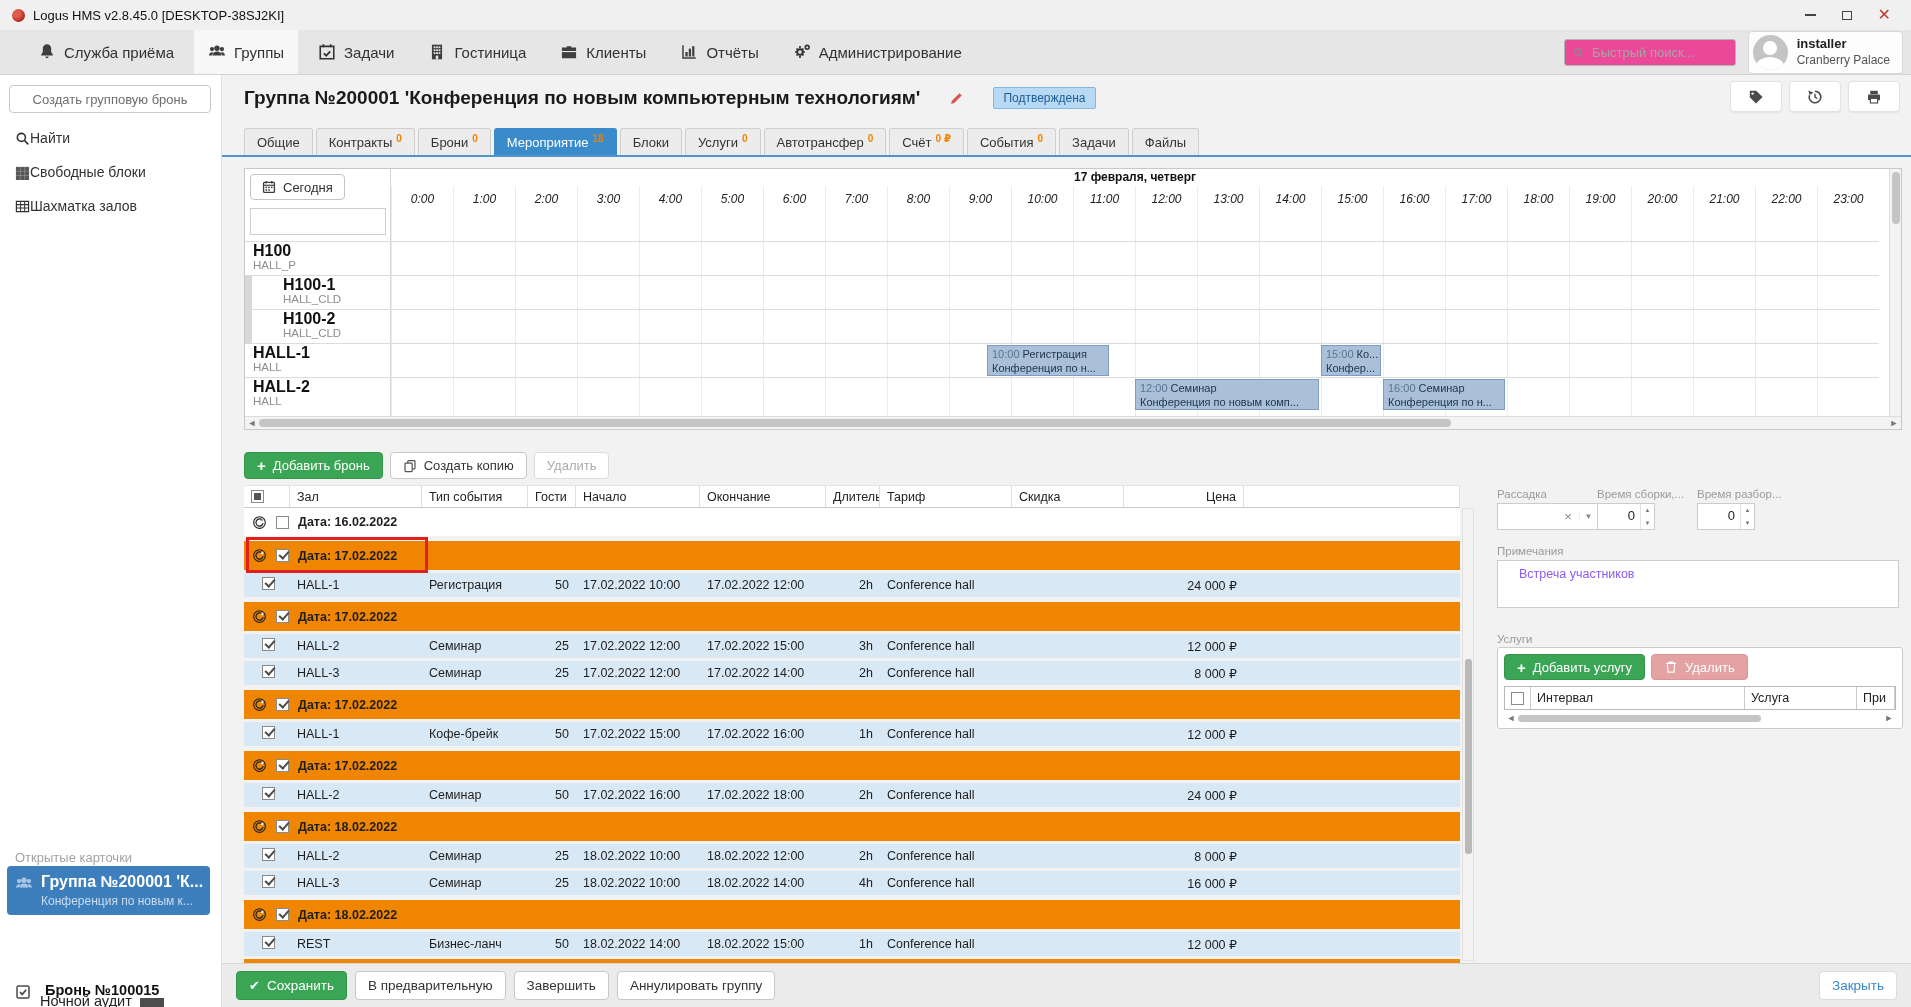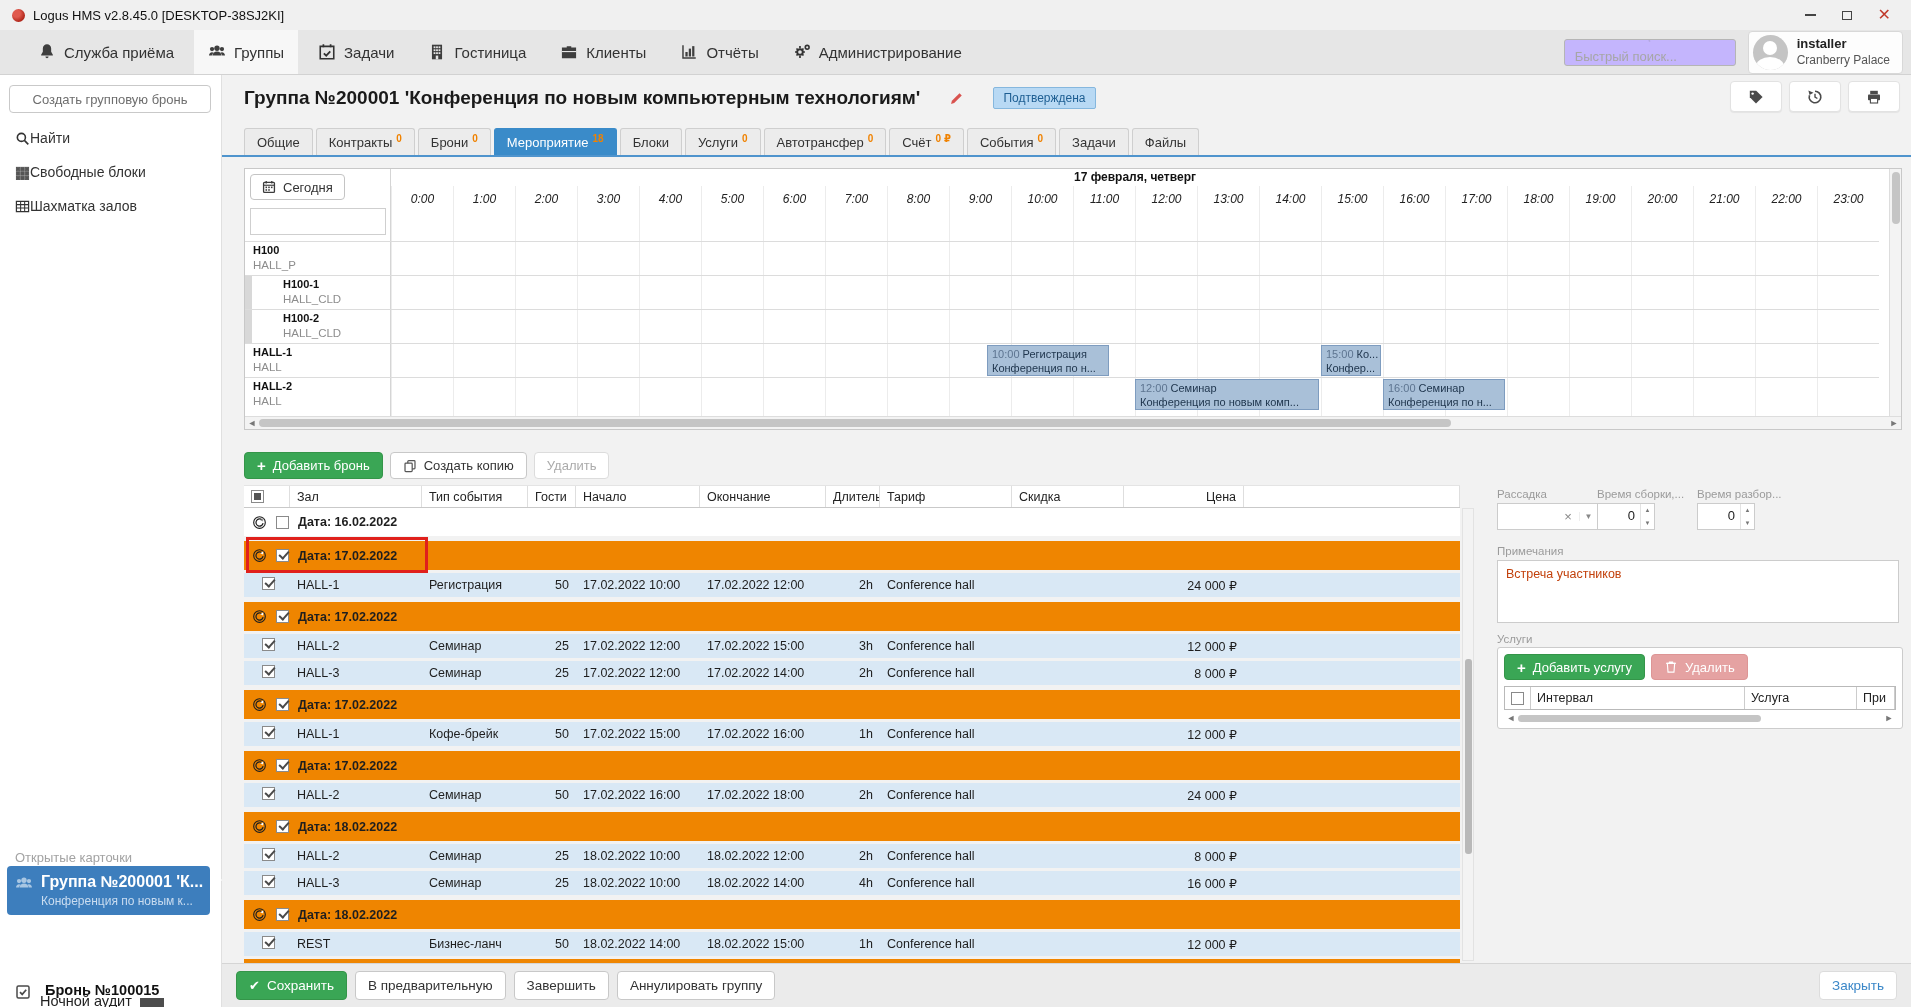--- a/index.html
+++ b/index.html
@@ -21,22 +21,22 @@
   .win-max { width:10px; height:9px; border:1.5px solid #444; }
   .win-close { color:#c0392b; font-size:16px; line-height:1; font-weight:bold; }
   
   .navbar { position:absolute; left:0; top:30px; width:100%; height:45px; background:#e6e6e6;
     border-bottom:1px solid #d2d2d2; display:flex; align-items:center; }
   .nav-items { display:flex; align-items:stretch; height:100%; margin-left:24px; gap:6px; }
   .nav-item { display:flex; align-items:center; gap:8px; padding:0 14px; font-size:15px; color:#333; cursor:pointer; }
   .nav-item.active { background:#f7f7f7; }
   .nav-item svg { width:18px; height:18px; fill:#3e3e3e; }
   .nav-right { margin-left:auto; display:flex; align-items:center; gap:12px; padding-right:8px; }
-  .search-box { width:172px; height:27px; background:#c4b5fd; border:1px solid #b5b5b5; border-radius:3px;
-    display:flex; align-items:center; gap:6px; padding:0 8px;flex-direction:column; }
+  .search-box { width:172px; height:27px; background:#ec4899; border:1px solid #b5b5b5; border-radius:3px;
+    display:flex; align-items:center; gap:6px; padding:0 8px; }
   .search-box svg { width:13px; height:13px; stroke:#8a8a8a; fill:none; }
   .search-box input { border:none; outline:none; background:transparent; width:100%; font-size:13px; color:#333;
     font-family:inherit; }
   .search-box input::placeholder { color:#a6a6a6; }
   .user-card { height:43px; background:#fdfdfd; border:1px solid #d8d8d8; border-radius:4px;
     display:flex; align-items:center; gap:9px; padding:0 12px 0 4px; }
   .avatar { width:35px; height:35px; border-radius:50%; background:#c4c4c4; position:relative; overflow:hidden; }
   .avatar::before { content:""; position:absolute; left:10.5px; top:6px; width:14px; height:14px; border-radius:50%; background:#fff; }
   .avatar::after { content:""; position:absolute; left:3.5px; top:22px; width:28px; height:18px; border-radius:50%; background:#fff; }
   .user-name { font-weight:bold; font-size:13px; color:#222; line-height:1.25; }
@@ -86,21 +86,21 @@
   .tl-day { position:absolute; left:146px; top:1px; width:1488px; height:16px; text-align:center;
     font-weight:bold; font-size:12px; color:#111; }
   .tl-hours { position:absolute; left:146px; top:17px; height:27px; display:flex; }
   .tl-hour { width:62px; text-align:center; line-height:26px; font-size:12px; color:#222;
     border-left:1px solid #e2e2e2;font-style:italic; }
   .tl-grid { position:absolute; left:146px; top:17px; height:232px; display:flex; pointer-events:none; }
   .tl-gridcol { width:62px; height:100%; border-left:1px solid #ececec; }
   .tl-rooms { position:absolute; left:0; top:72px; width:1634px; }
   .tl-room { height:34px; border-top:1px solid #dcdcdc; position:relative; }
   .tl-room .gutter { position:absolute; left:0; top:0; width:7px; height:100%; background:#d8d8d8; }
-  .room-name { position:absolute; left:8px; top:1px; font-weight:bold; font-size:11px; color:#111; line-height:15px; }
+  .room-name { position:absolute; left:8px; top:1px; font-weight:bold; font-size:16px; color:#111; line-height:15px; }
   .room-cat { position:absolute; left:8px; top:16px; font-size:11.5px; color:#8d8d8d; line-height:15px; }
   .tl-room.child .room-name, .tl-room.child .room-cat { left:38px; }
   .tl-events { position:absolute; left:146px; top:72px; width:1488px; height:170px; }
   .tl-event { position:absolute; height:31px; background:#a9c0d8; border:1px solid #7e9cbf;
     font-size:11px; line-height:14px; padding:1px 4px; overflow:hidden; white-space:nowrap; color:#21374f; }
   .tl-event .ev-time { color:#5d7490; margin-right:3px; }
   .tl-vscroll { position:absolute; right:0; top:0; width:12px; height:248px; background:#f3f3f3; border-left:1px solid #ddd; }
   .tl-vscroll .thumb { position:absolute; left:2px; top:3px; width:8px; height:52px; background:#c5c5c5; border-radius:4px; }
   .tl-hscroll { position:absolute; left:0; bottom:0; width:100%; height:13px; background:#f3f3f3; border-top:1px solid #ddd;
     display:flex; align-items:center; }
@@ -145,22 +145,22 @@
   .details { position:absolute; left:1487px; top:75px; width:424px; height:888px; }
   .d-label { position:absolute; font-size:11.5px; color:#9b9b9b; white-space:nowrap; overflow:hidden; }
   .combo { position:absolute; left:10px; top:428px; width:101px; height:27px; background:#fff; border:1px solid #ccc;
     display:flex; align-items:center; }
   .combo .x { margin-left:auto; width:22px; text-align:center; color:#888; font-size:13px; }
   .combo .arr { width:18px; text-align:center; color:#888; font-size:8px; border-left:1px solid #eee; }
   .spinner { position:absolute; width:58px; height:27px; background:#fff; border:1px solid #ccc; display:flex; align-items:stretch; }
   .spinner .val { flex:1; text-align:right; padding:4px 5px 0 0; font-size:13px; color:#222; }
   .spinner .arrows { width:14px; border-left:1px solid #e3e3e3; display:flex; flex-direction:column; }
   .spinner .arrows span { flex:1; font-size:6px; color:#777; text-align:center; line-height:12px; }
-  .notes { position:absolute; left:10px; top:485px; width:402px; height:63px; background:#fff; border:1px solid #ccc;
-    font-size:12.5px; color:#c2410c; padding:6px 8px; }
+  .notes { position:absolute; left:10px; top:485px; width:402px; height:48px; background:#fff; border:1px solid #ccc;
+    font-size:12.5px; color:#8b5cf6; padding:6px 21px; }
   .services { position:absolute; left:10px; top:572px; width:406px; height:82px; background:#fff; border:1px solid #ccc; border-radius:3px; padding:6px; }
   .svc-btns { display:flex; gap:6px; }
   .svc-table { margin-top:6px; display:grid; grid-template-columns:26px 214px 112px 1fr; height:24px;
     border:1px solid #b9b9b9; align-items:center; font-size:12.5px; color:#222; }
   .svc-cell { height:100%; display:flex; align-items:center; padding:0 6px; border-right:1px solid #ccc; overflow:hidden; white-space:nowrap; }
   .svc-hscroll { margin-top:3px; height:10px; display:flex; align-items:center; }
   .svc-hscroll .hs-thumb { width:62%; height:7px; }
   
   .footer { position:absolute; left:222px; top:963px; width:1689px; height:44px; background:#ebebeb;
     border-top:1px solid #d5d5d5; display:flex; align-items:center; gap:8px; padding:0 14px; z-index:6; }

